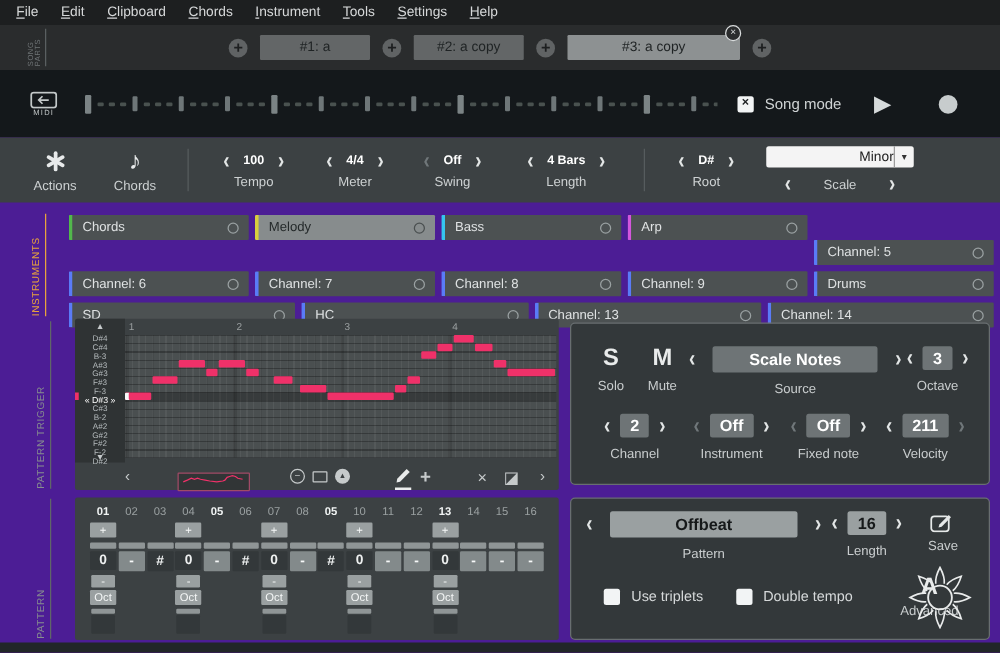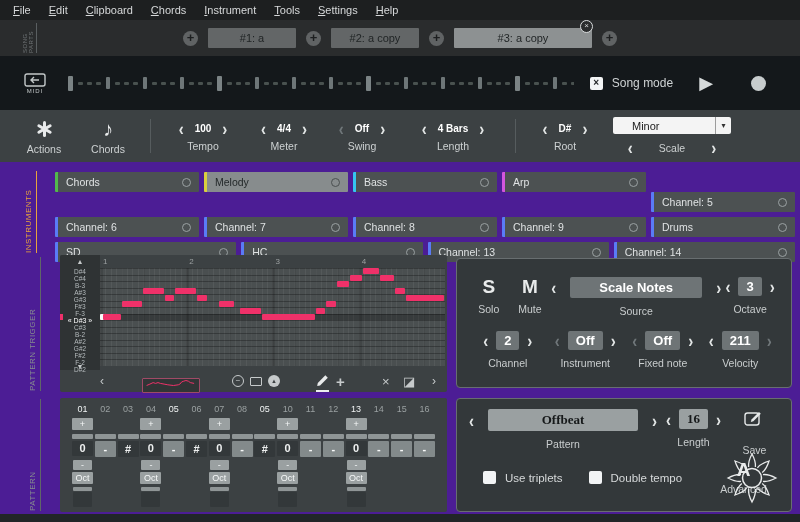--- a/index.html
+++ b/index.html
@@ -53,21 +53,21 @@
   .tb-div{width:1px;height:34px;background:#565c5e;margin:0 10px;}
   .stepper{display:flex;flex-direction:column;align-items:center;}
   .stepper-row{display:flex;align-items:center;gap:11px;}
   .chev{color:#e3e6e6;font-size:15px;font-weight:bold;transform:scaleY(1.25);line-height:1;}
   .chev.dim{color:#70777a;}
   .sval{color:#fff;font-size:10px;font-weight:bold;white-space:nowrap;}
   .w86{width:84px;} .w96{width:104px;} .w76{width:78px;}
   .scale-col{display:flex;flex-direction:column;align-items:center;width:128px;margin-left:4px;}
   .dropdown{width:118px;height:17px;background:#f4f4f4;border-radius:2px;display:flex;align-items:center;
             font-size:11px;color:#1c1c1c;box-sizing:border-box;margin-bottom:6px;}
-  .dropdown .dd-text{flex:1;padding-left:19px;}
+  .dropdown .dd-text{flex:1;padding-left:5px;text-align:right;}
   .dd-btn{width:15px;height:100%;border-left:1px solid #9c9c9c;display:flex;align-items:center;
           justify-content:center;font-size:8px;color:#333;}
   .slabel{font-size:10.5px;color:#cdd1d2;margin-top:4px;}
   .scale-steprow{display:flex;align-items:center;gap:26px;}
   .scale-steprow .lab{font-size:10.5px;color:#cdd1d2;}
   
   .vlabel{position:absolute;display:flex;}
   .vlabel .vtext{writing-mode:vertical-rl;transform:rotate(180deg);font-size:8px;letter-spacing:.5px;
                  display:flex;align-items:center;}
   .vlabel .vline{width:1px;margin-left:3px;}
@@ -113,36 +113,36 @@
   .props{left:456px;top:258px;width:336px;height:130px;display:flex;flex-direction:column;
          justify-content:space-evenly;padding:4px 12px;}
   .prow{display:flex;align-items:flex-start;}
   .pp-item{display:flex;flex-direction:column;align-items:center;gap:7px;}
   .pp-big{font-size:19px;font-weight:bold;color:#e9ebeb;line-height:1;}
   .pp-label{font-size:10.5px;color:#c9cdce;}
   .vbox{background:#6e7476;color:#fff;font-size:13px;font-weight:bold;padding:2px 8px;border-radius:2px;
         text-align:center;white-space:nowrap;}
   .vbox.wide{width:132px;padding:3px 8px;box-sizing:border-box;}
   .lightbox{background:#9aa0a1;color:#16191a;font-size:13px;font-weight:bold;padding:2px 8px;
-            border-radius:2px;text-align:center;white-space:nowrap;font-family:Liberation Serif, serif;}
+            border-radius:2px;text-align:center;white-space:nowrap;}
   .lightbox.wide{width:150px;padding:3px 8px;box-sizing:border-box;}
   
   .patpanel{left:456px;top:398px;width:336px;height:114px;padding:10px 12px;display:flex;
             flex-direction:column;justify-content:space-between;}
   .chk-item{display:flex;align-items:center;gap:9px;}
   .chk{width:13px;height:13px;background:#f2f4f5;border-radius:2px;}
   .chk-label{color:#d6d9da;font-size:11.5px;}
-  .save-ic{display:flex;flex-direction:column;align-items:center;gap:18px;}
+  .save-ic{display:flex;flex-direction:column;align-items:center;gap:5px;}
   .sun{position:absolute;right:8px;bottom:2px;}
   
   .steps{position:absolute;left:60px;top:398px;width:387px;height:114px;background:#3c4143;border-radius:2px;
          display:flex;justify-content:space-between;padding:6px 12px 5px;box-sizing:border-box;}
   .step-col{width:21px;display:flex;flex-direction:column;align-items:center;}
   .step-num{height:10px;font-size:9px;color:#9aa0a1;margin-bottom:4px;line-height:10px;}
-  .step-num.bold{color:#f0f3f3;font-weight:normal;}
+  .step-num.bold{color:#f0f3f3;font-weight:bold;}
   .slot-plus{height:12px;width:21px;margin-bottom:4px;}
   .sbtn{width:21px;height:12px;background:#9aa0a1;color:#f5f7f7;font-size:9px;display:flex;align-items:center;
         justify-content:center;border-radius:1px;line-height:0;box-sizing:border-box;}
   .step-bar{height:5px;width:21px;background:#8f9596;margin-bottom:2px;border-radius:1px;}
   .step-val{height:16px;width:21px;font-size:11px;font-weight:bold;display:flex;align-items:center;
             justify-content:center;border-radius:1px;margin-bottom:4px;}
   .step-val.dark{background:#33383a;color:#eef0f0;}
   .step-val.light{background:#838a8b;color:#f7f9f9;}
   .slot-minus{height:10px;width:21px;margin-bottom:2px;}
   .slot-minus .sbtn{height:10px;width:19px;margin:0 auto;}

